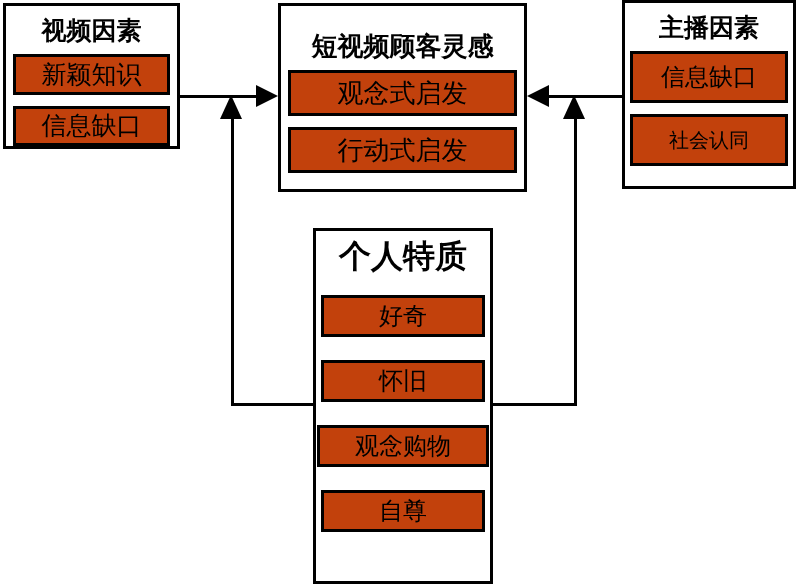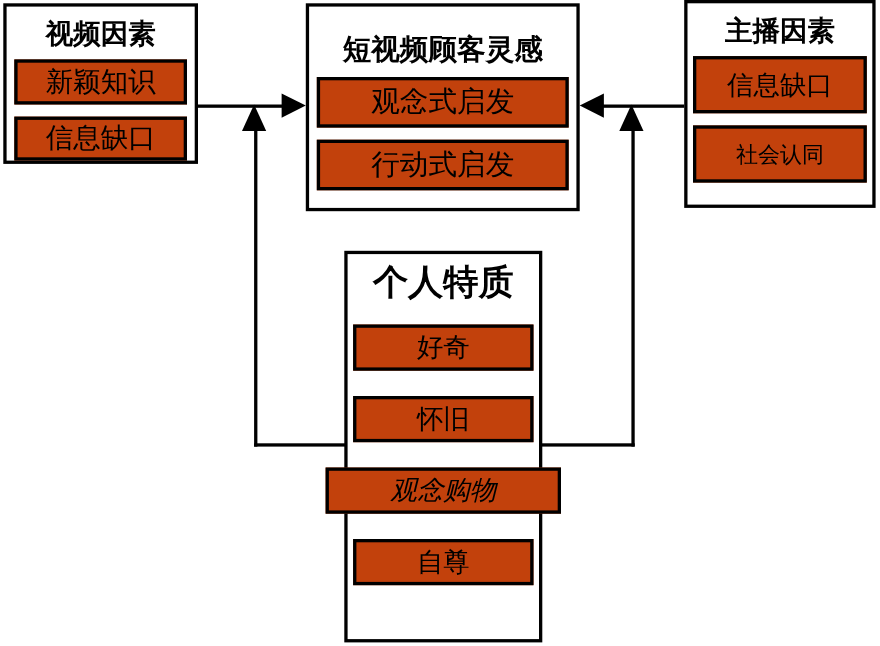--- a/index.html
+++ b/index.html
@@ -78,21 +78,21 @@
   
   #personal-traits {
     left: 313px; top: 228px; width: 180px; height: 356px;
     padding: 0 8px;
   }
   #personal-traits .group-title { font-size: 32px; margin-top: 9px; }
   #personal-traits .item-box {
     width: 164px; height: 42px; font-size: 24px; margin-top: 23px;
   }
   #personal-traits .item-box.highlight {
-    width: 214px; height: 42px; margin-left: 0; margin-right: 0; font-style: italic;
+    width: 172px; height: 42px; margin-left: 0; margin-right: 0;
   }
 
   
   .line-h {
     position: absolute;
     height: 3px;
     background: #000000;
   }
   .line-v {
     position: absolute;

